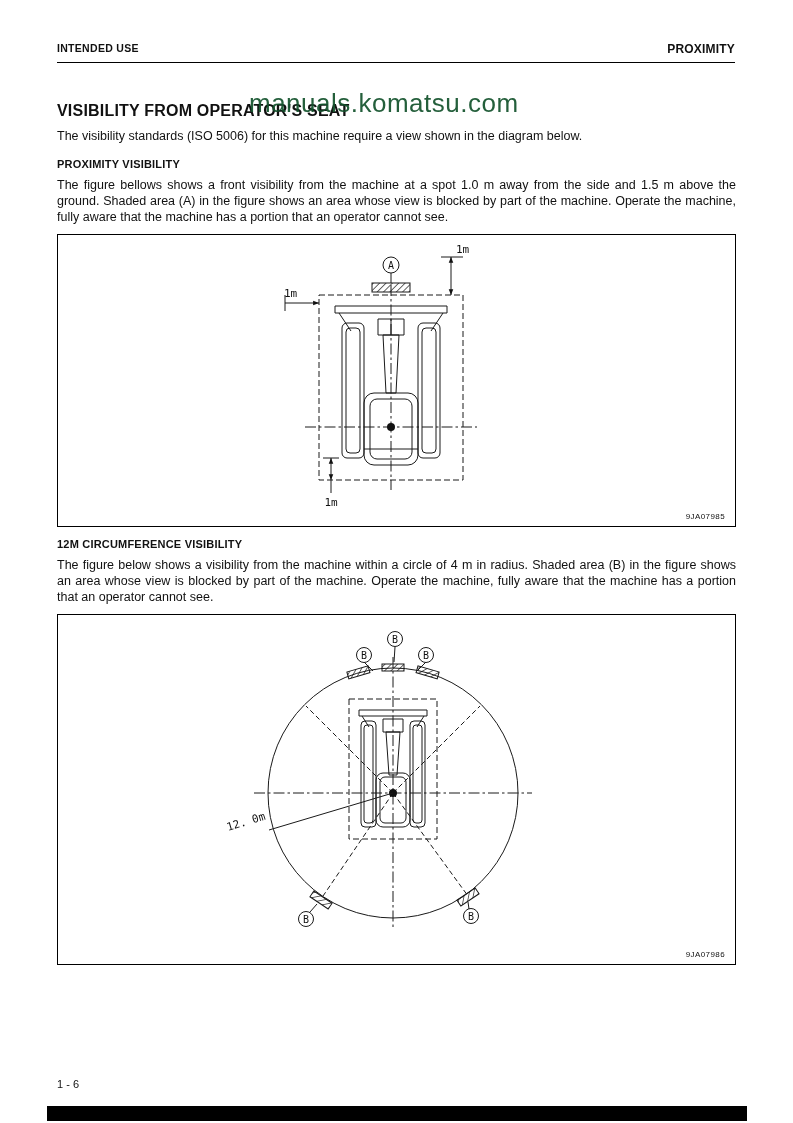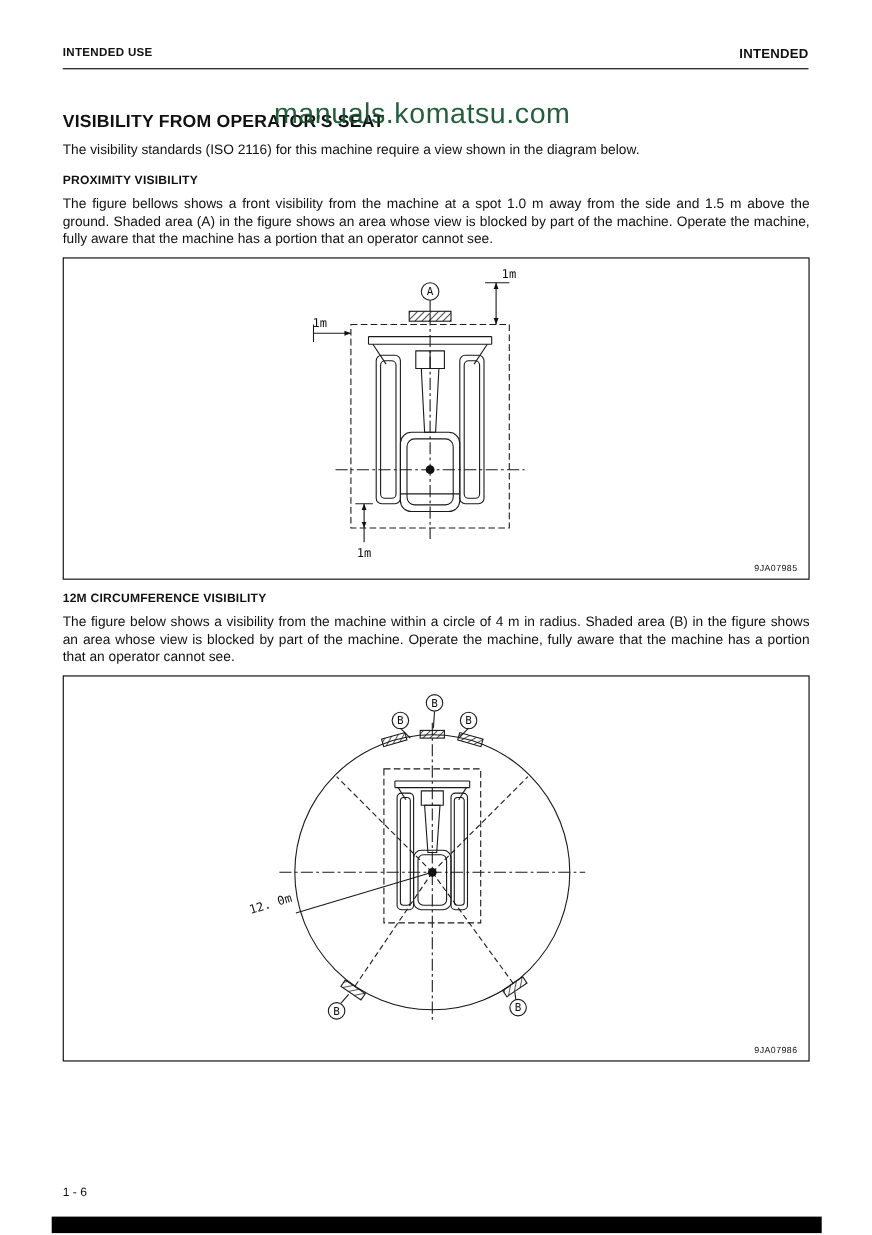--- a/index.html
+++ b/index.html
@@ -51,27 +51,27 @@
 </style>
 </head>
 <body>
 
 <div class="page">
 
   <div class="watermark">manuals.komatsu.com</div>
 
   <header class="page-header">
     <span class="header-left">INTENDED USE</span>
-    <span class="header-right">INTENDED</span>
+    <span class="header-right">PROXIMITY</span>
   </header>
 
   <main class="content">
 
     <h1 class="section-title">VISIBILITY FROM OPERATOR'S SEAT</h1>
-    <p class="intro">The visibility standards (ISO 2116) for this machine require a view shown in the diagram below.</p>
+    <p class="intro">The visibility standards (ISO 5006) for this machine require a view shown in the diagram below.</p>
 
     <h2 class="sub">PROXIMITY VISIBILITY</h2>
     <p class="body-text">The figure bellows shows a front visibility from the machine at a spot 1.0 m away from the side and 1.5 m above the ground. Shaded area (A) in the figure shows an area whose view is blocked by part of the machine. Operate the machine, fully aware that the machine has a portion that an operator cannot see.</p>
 
     <figure class="fig fig-1">
       <svg width="677" height="291" viewBox="0 0 677 291">
         <defs>
           <marker id="arrA" viewBox="0 0 10 10" refX="9" refY="5" markerWidth="6.5" markerHeight="6.5" orient="auto-start-reverse">
             <path d="M0,1.5 L9,5 L0,8.5 z" fill="#111"></path>
           </marker>

